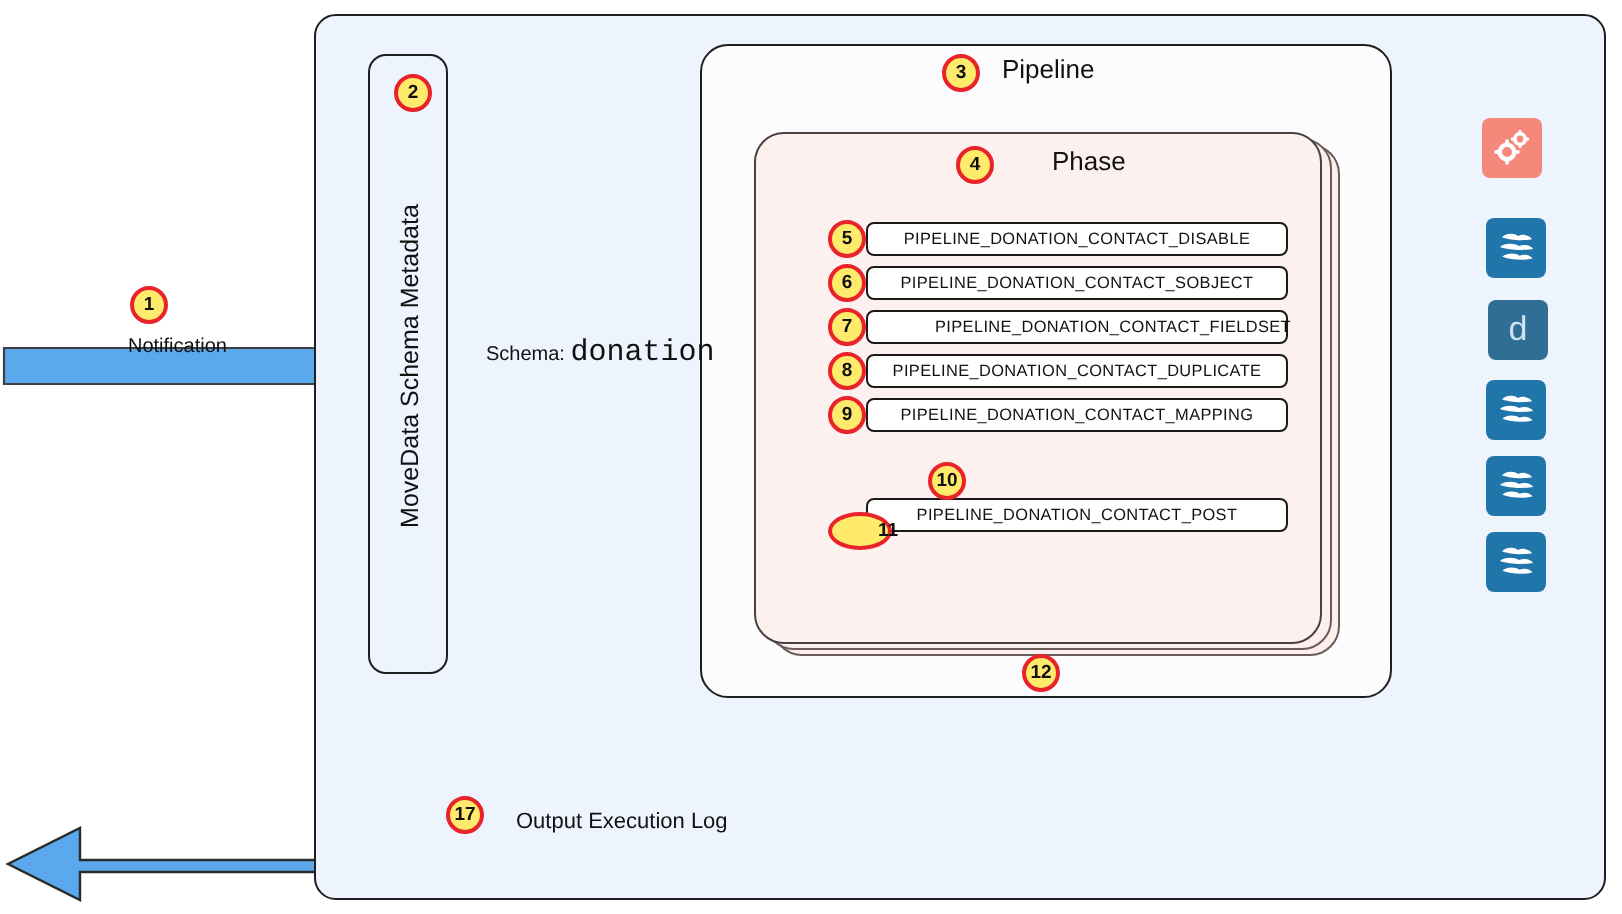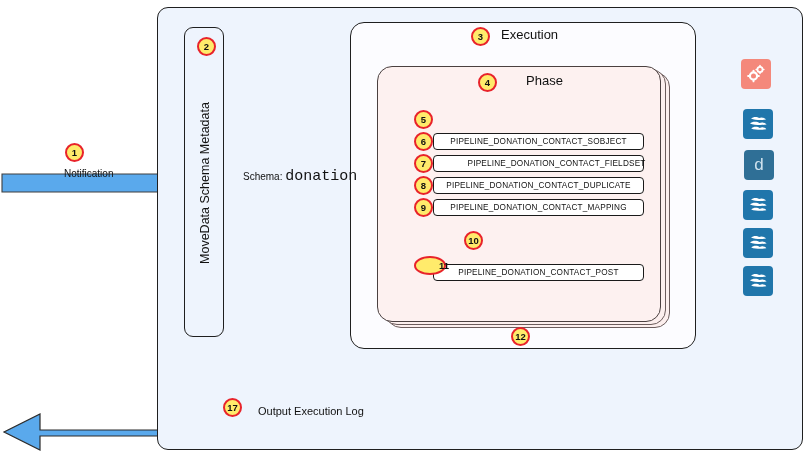--- a/index.html
+++ b/index.html
@@ -31,21 +31,21 @@
   .lbl{position:absolute;font-size:12.5px;color:#111;white-space:nowrap;}
   .lbl-pipeline{left:501px;top:27px;font-size:13px;}
   .lbl-phase{left:506px;top:73px;font-size:13px;margin-left:20px;}
 
   
   .step{position:absolute;left:433px;width:211px;height:17px;
         background:#ffffff;border:1.3px solid #1a1a1a;border-radius:4px;box-sizing:border-box;
         display:flex;align-items:center;justify-content:center;
         font-size:8.2px;letter-spacing:.2px;color:#111;white-space:nowrap;}
   .s5{top:111px;} .s6{top:133px;} .s7{top:155px;padding-left:36px;} .s8{top:177px;} .s9{top:199px;}
-  .s11{top:264px;}
+  .s11{top:249px;}
 
   .hex{position:absolute;left:487px;top:226px;width:105px;height:28px;
        background:#ffffff;border:1.3px solid #1a1a1a;box-sizing:border-box;
        clip-path:polygon(9% 0,91% 0,100% 50%,91% 100%,9% 100%,0 50%);
        display:flex;align-items:center;justify-content:center;
        font-size:8.2px;color:#111;white-space:nowrap;}
 
   
   .badge{position:absolute;width:19px;height:19px;border-radius:50%;
          background:#ffeb6b;border:2.2px solid #e8232a;box-sizing:border-box;
@@ -104,23 +104,24 @@
   <div class="meta-box">
     <div class="meta-text">MoveData Schema Metadata</div>
   </div>
 
   <div class="pipeline-box"></div>
 
   <div class="phase-l3"></div>
   <div class="phase-l2"></div>
   <div class="phase-l1"></div>
 
-  <div class="lbl lbl-pipeline">Execution</div>
+  <div class="lbl lbl-pipeline">Pipeline</div>
   <div class="lbl lbl-phase">Phase</div>
 
+  <div class="step s5">PIPELINE_DONATION_CONTACT_DISABLE</div>
   <div class="step s6">PIPELINE_DONATION_CONTACT_SOBJECT</div>
   <div class="step s7">PIPELINE_DONATION_CONTACT_FIELDSET</div>
   <div class="step s8">PIPELINE_DONATION_CONTACT_DUPLICATE</div>
   <div class="step s9">PIPELINE_DONATION_CONTACT_MAPPING</div>
   <div class="step s11">PIPELINE_DONATION_CONTACT_POST</div>
 
 
   <div class="badge" style="left:65px;top:143px;">1</div>
   <div class="badge" style="left:197px;top:37px;">2</div>
   <div class="badge" style="left:471px;top:27px;">3</div>

